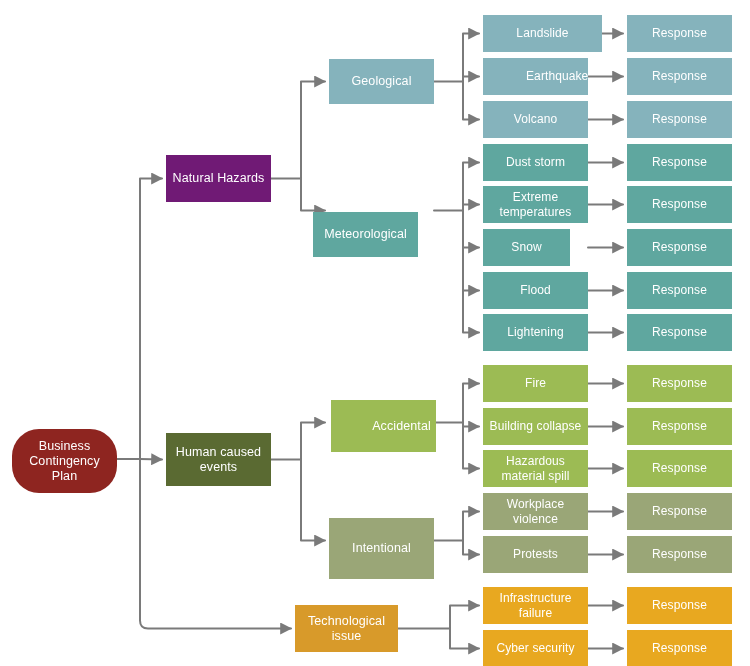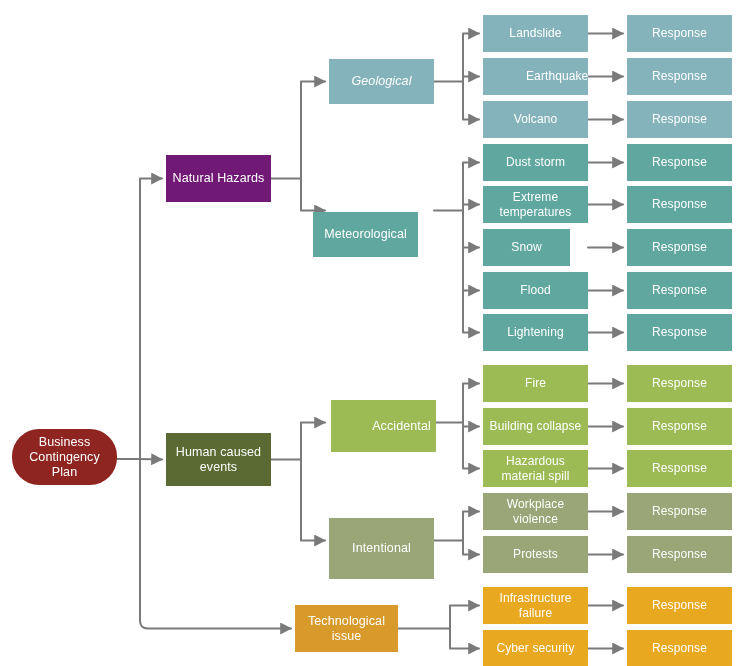--- a/index.html
+++ b/index.html
@@ -98,45 +98,45 @@
         <path d="M 588 383.5 L 623 383.5" marker-end="url(#arrow)"></path>
         <path d="M 588 426.5 L 623 426.5" marker-end="url(#arrow)"></path>
         <path d="M 588 468.5 L 623 468.5" marker-end="url(#arrow)"></path>
         <path d="M 588 511.5 L 623 511.5" marker-end="url(#arrow)"></path>
         <path d="M 588 554.5 L 623 554.5" marker-end="url(#arrow)"></path>
         <path d="M 588 605.5 L 623 605.5" marker-end="url(#arrow)"></path>
         <path d="M 588 648.5 L 623 648.5" marker-end="url(#arrow)"></path>
       </g>
   </svg>
   <div id="node-layer">
-      <div class="node node-root" style="left: 12px; top: 429px; width: 105px; height: 56px; background: rgb(142, 37, 32); border-radius: 27px;">
+      <div class="node node-root" style="left: 12px; top: 429px; width: 105px; height: 64px; background: rgb(142, 37, 32); border-radius: 27px;">
         <span>Business<br>Contingency<br>Plan</span>
       </div>
       <div class="node node-level1" style="left: 166px; top: 155px; width: 105px; height: 47px; background: #701a75;">
         <span>Natural Hazards</span>
       </div>
       <div class="node node-level1" style="left: 166px; top: 433px; width: 105px; height: 53px; background: rgb(90, 106, 50);">
         <span>Human caused<br>events</span>
       </div>
       <div class="node node-level1" style="left: 295px; top: 605px; width: 103px; height: 47px; background: rgb(216, 154, 42);">
         <span>Technological<br>issue</span>
       </div>
-      <div class="node node-level2" style="left: 329px; top: 59px; width: 105px; height: 45px; background: rgb(133, 179, 188); font-style: italic;">
+      <div class="node node-level2" style="left: 329px; top: 59px; width: 105px; height: 45px; background: rgb(133, 179, 188);">
         <span>Geological</span>
       </div>
       <div class="node node-level2" style="left: 313px; top: 188px; width: 105px; height: 45px; background: rgb(95, 167, 159); margin-top: 24px;">
         <span>Meteorological</span>
       </div>
       <div class="node node-level2" style="left: 331px; top: 400px; width: 105px; height: 52px; background: rgb(156, 187, 84); padding-left: 40px;">
         <span>Accidental</span>
       </div>
       <div class="node node-level2" style="left: 329px; top: 518px; width: 105px; height: 61px; background: rgb(154, 166, 119);">
         <span>Intentional</span>
       </div>
-      <div class="node node-leaf" style="left: 483px; top: 15px; width: 105px; height: 37px; background: rgb(133, 179, 188);">
+      <div class="node node-leaf" style="left: 483px; top: 15px; width: 119px; height: 37px; background: rgb(133, 179, 188);">
         <span>Landslide</span>
       </div>
       <div class="node node-response" style="left: 627px; top: 15px; width: 105px; height: 37px; background: rgb(133, 179, 188);">
         <span>Response</span>
       </div>
       <div class="node node-leaf" style="left: 483px; top: 58px; width: 105px; height: 37px; background: rgb(133, 179, 188); padding-left: 43px;">
         <span>Earthquake</span>
       </div>
       <div class="node node-response" style="left: 627px; top: 58px; width: 105px; height: 37px; background: rgb(133, 179, 188);">
         <span>Response</span>

